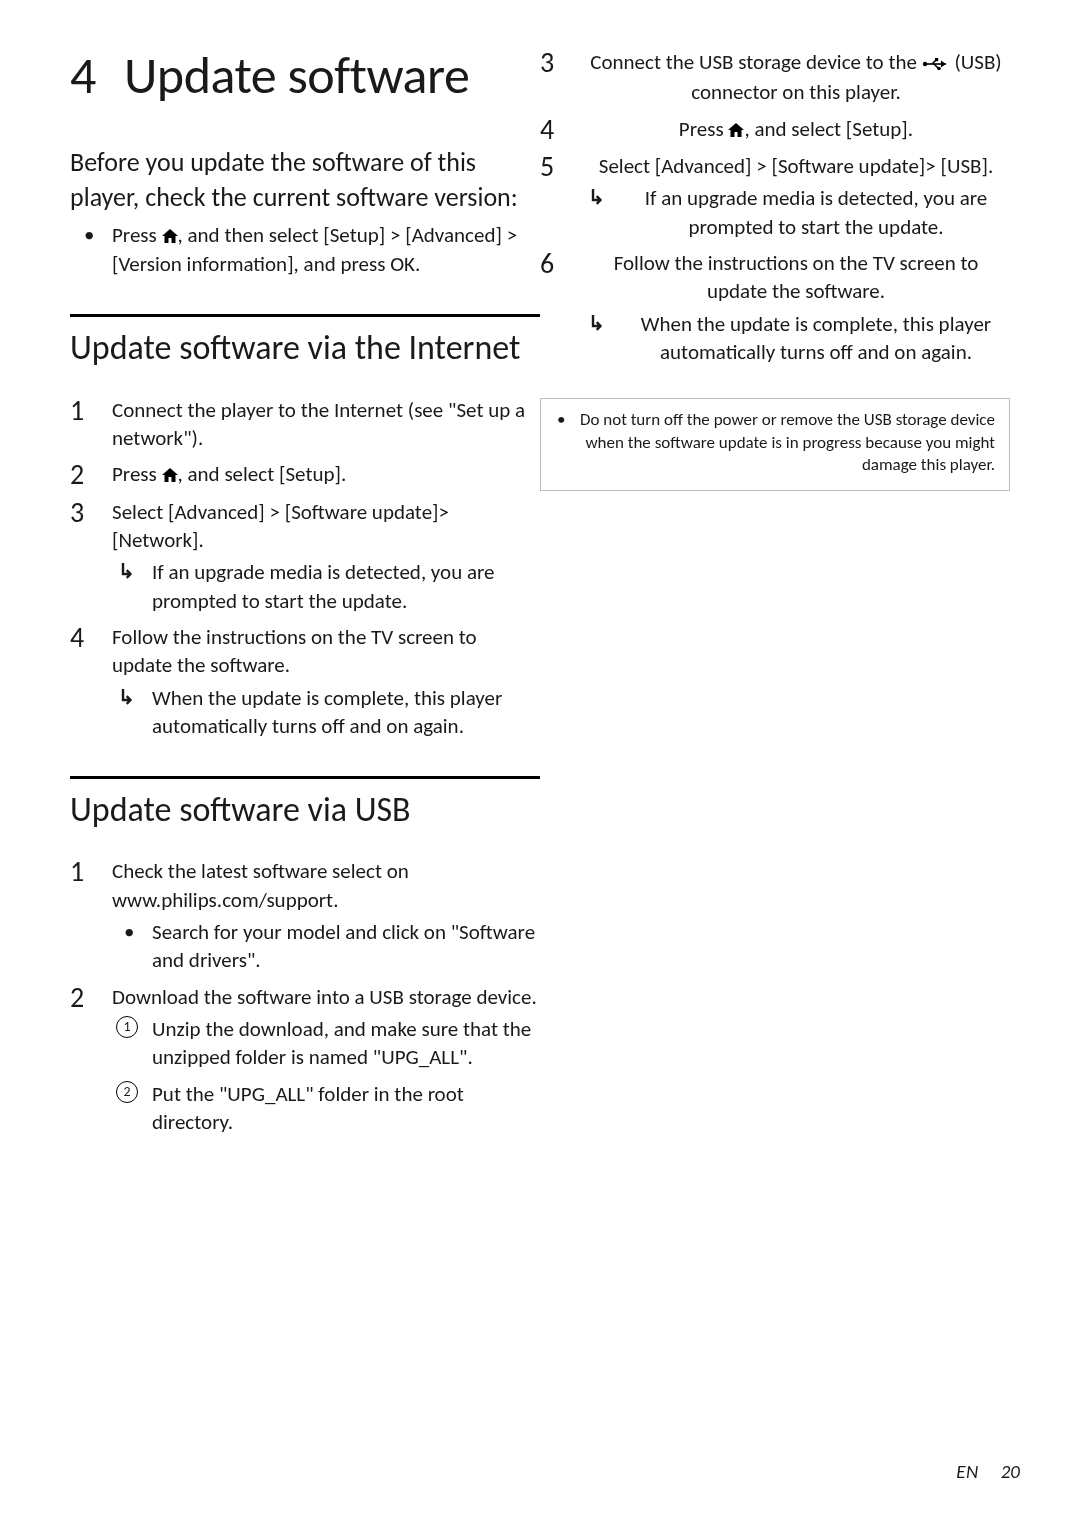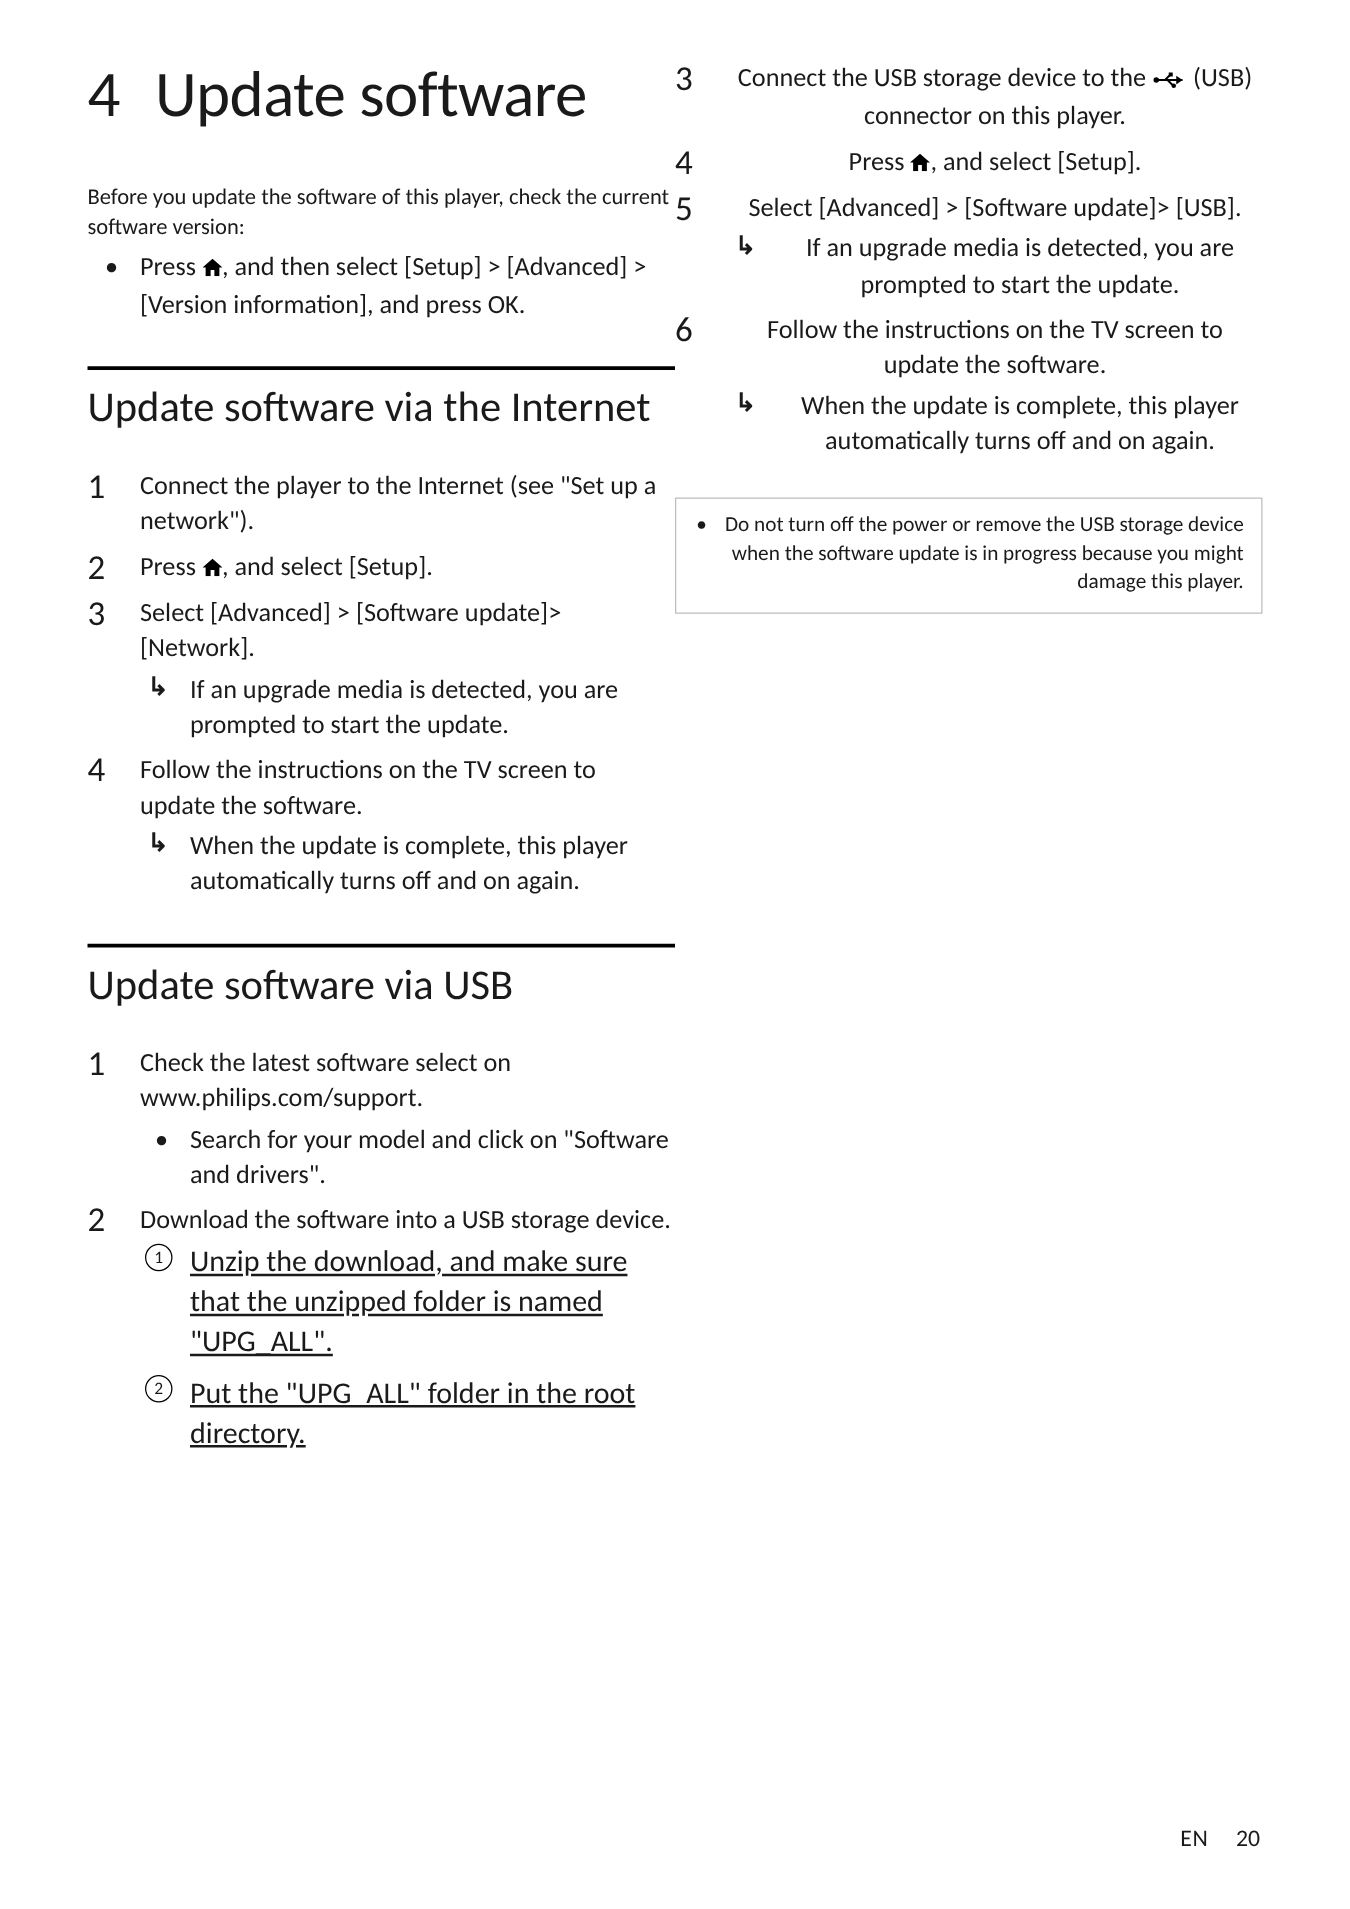--- a/index.html
+++ b/index.html
@@ -28,21 +28,21 @@
       font-weight: 300;
       margin: 0 0 42px 0;
       line-height: 1.05;
       letter-spacing: -0.5px;
     }
     h1.chapter .num {
       display: inline-block;
       width: 54px;
     }
     p.lead {
-      font-size: 18px;
+      font-size: 26px;
       line-height: 1.35;
       margin: 0 0 6px 0;
     }
     ul.bullet {
       list-style: none;
       padding: 0;
       margin: 0 0 0 0;
     }
     ul.bullet > li {
       position: relative;
@@ -132,25 +132,24 @@
     }
     .sub-circled {
       list-style: none;
       padding: 0;
       margin: 4px 0 0 0;
       counter-reset: circ;
     }
     .sub-circled > li {
       position: relative;
       padding-left: 40px;
-      font-size: 24px;
+      font-size: 21px;
       line-height: 1.35;
       margin-bottom: 8px;
       counter-increment: circ;
-      text-decoration: underline;
     }
     .sub-circled > li::before {
       content: counter(circ);
       position: absolute;
       left: 4px;
       top: 1px;
       width: 20px;
       height: 20px;
       border: 1.5px solid #000;
       border-radius: 50%;
@@ -210,22 +209,23 @@
     }
     .caution-body li::before {
       content: "•";
       position: absolute;
       left: 2px;
       top: 0;
     }
     .footer {
       position: absolute;
       bottom: 44px;
-      right: 72px;
+      right: 60px;
       font-size: 19px;
+      font-style: italic;
     }
     .footer .lang { margin-right: 22px; letter-spacing: 0.5px; }
     
     svg { display: inline-block; }
   </style>
 </head>
 <body>
 
 <div class="page">
 

